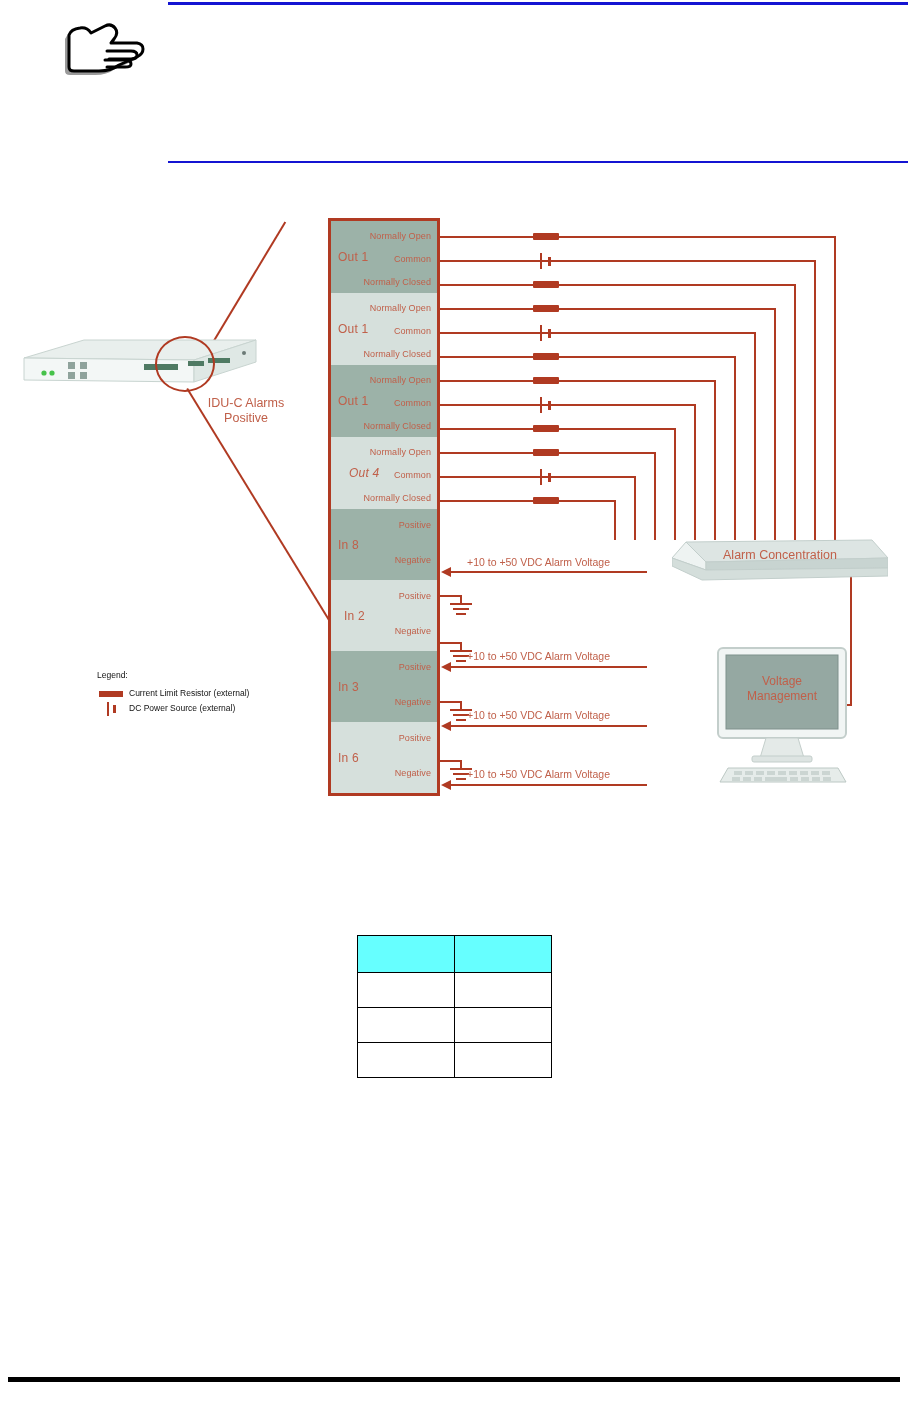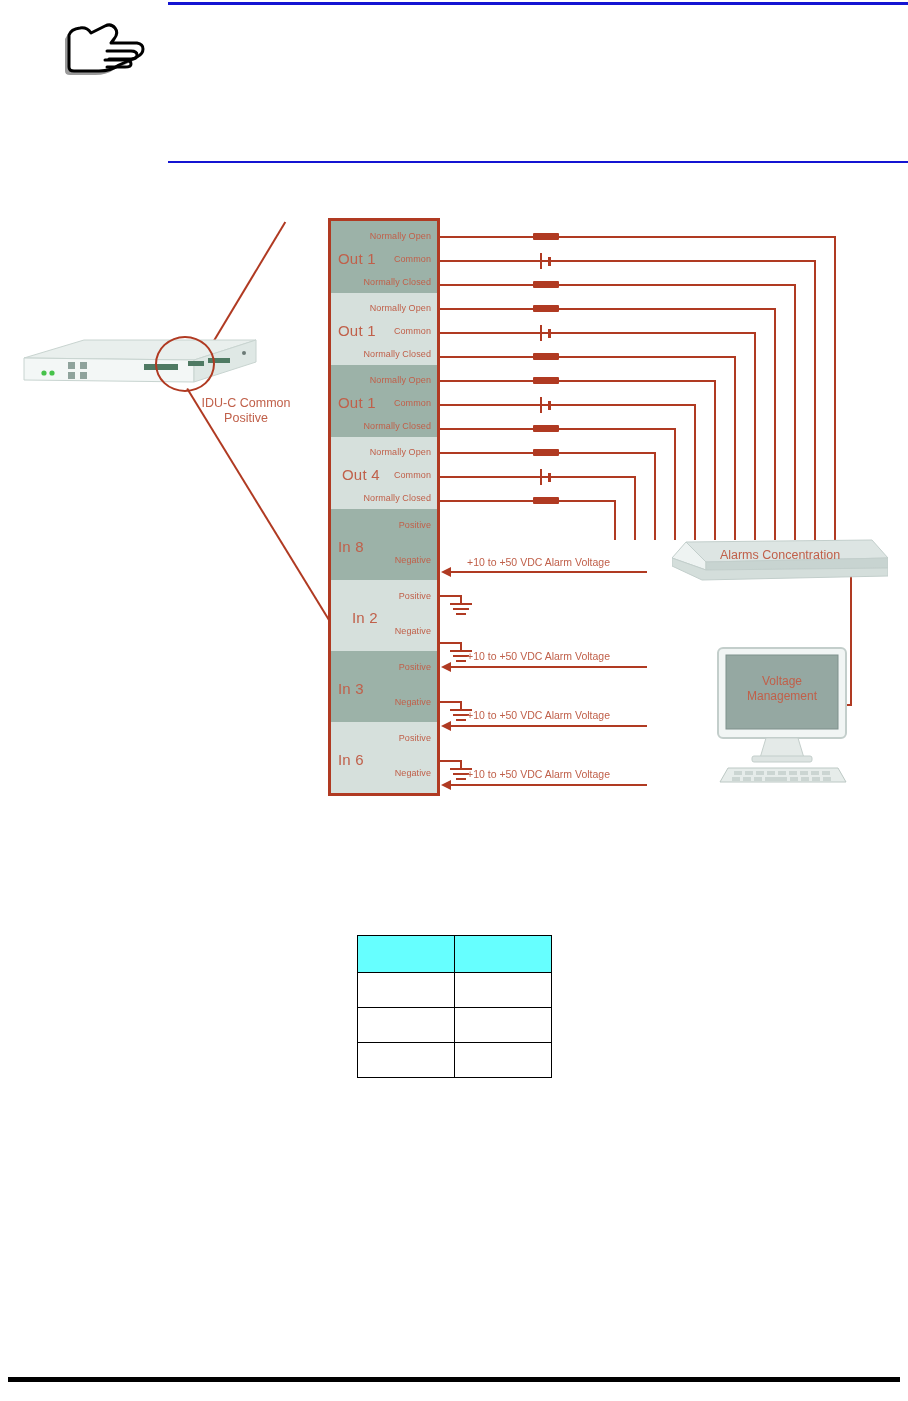--- a/index.html
+++ b/index.html
@@ -21,21 +21,21 @@
   
   .figure{position:absolute;left:0;top:196px;width:908px;height:620px;}
 
   
   .conn{position:absolute;left:328px;top:22px;width:112px;height:578px;
         border:3px solid #b03a22;box-sizing:border-box;background:#d6e0dc;}
   .band{position:absolute;left:0;width:106px;box-sizing:border-box;}
   .band.dark{background:#9cb2a8;}
   .band.light{background:#d6e0dc;}
 
-  .grp-label{position:absolute;color:#c0604a;font-size:15px;letter-spacing:.2px;}
+  .grp-label{position:absolute;color:#c0604a;font-size:12px;letter-spacing:.2px;}
   .pin-label{position:absolute;color:#c0604a;font-size:9px;text-align:right;letter-spacing:.1px;}
 
   
   .wire{position:absolute;background:#b03a22;}
   .wh{height:2px;}
   .wv{width:2px;}
 
   .resistor{position:absolute;width:26px;height:7px;background:#b03a22;border-radius:1px;}
   .battery-long{position:absolute;width:2px;height:16px;background:#b03a22;}
   .battery-short{position:absolute;width:3px;height:9px;background:#b03a22;}
@@ -124,21 +124,21 @@
         <rect x="62" y="26" width="7" height="7" fill="#8fa39c"></rect>
         <rect x="62" y="36" width="7" height="7" fill="#8fa39c"></rect>
         <rect x="126" y="28" width="34" height="6" fill="#4f7a63"></rect>
         <rect x="170" y="25" width="16" height="5" fill="#4f7a63"></rect>
         <rect x="190" y="22" width="22" height="5" fill="#4f7a63"></rect>
         <circle cx="226" cy="17" r="2" fill="#6c7a76"></circle>
       </svg>
     </div>
     <div class="callout-circle"></div>
     <div class="idu-label">
-      <span>IDU-C Common</span><br>
+      <span>IDU-C Alarms</span><br>
       <span>Positive</span>
     </div>
 
     <div class="conn">
       <div class="band dark" style="top:0px;height:72px;"></div>
       <div class="band light" style="top:72px;height:72px;"></div>
       <div class="band dark" style="top:144px;height:72px;"></div>
       <div class="band light" style="top:216px;height:72px;"></div>
       <div class="band dark" style="top:288px;height:71px;"></div>
       <div class="band light" style="top:359px;height:71px;"></div>
@@ -153,30 +153,30 @@
       <div class="grp-label" style="left:7px;top:101px;">Out 1</div>
       <div class="pin-label" style="left:0;width:100px;top:82px;">Normally Open</div>
       <div class="pin-label" style="left:0;width:100px;top:105px;">Common</div>
       <div class="pin-label" style="left:0;width:100px;top:128px;">Normally Closed</div>
 
       <div class="grp-label" style="left:7px;top:173px;">Out 1</div>
       <div class="pin-label" style="left:0;width:100px;top:154px;">Normally Open</div>
       <div class="pin-label" style="left:0;width:100px;top:177px;">Common</div>
       <div class="pin-label" style="left:0;width:100px;top:200px;">Normally Closed</div>
 
-      <div class="grp-label" style="left:11px;top:245px;">Out 4</div>
+      <div class="grp-label" style="left:18px;top:245px;font-style:italic;">Out 4</div>
       <div class="pin-label" style="left:0;width:100px;top:226px;">Normally Open</div>
       <div class="pin-label" style="left:0;width:100px;top:249px;">Common</div>
       <div class="pin-label" style="left:0;width:100px;top:272px;">Normally Closed</div>
 
       <div class="grp-label" style="left:7px;top:317px;">In 8</div>
       <div class="pin-label" style="left:0;width:100px;top:299px;">Positive</div>
       <div class="pin-label" style="left:0;width:100px;top:334px;">Negative</div>
 
-      <div class="grp-label" style="left:21px;top:388px;">In 2</div>
+      <div class="grp-label" style="left:13px;top:388px;">In 2</div>
       <div class="pin-label" style="left:0;width:100px;top:370px;">Positive</div>
       <div class="pin-label" style="left:0;width:100px;top:405px;">Negative</div>
 
       <div class="grp-label" style="left:7px;top:459px;">In 3</div>
       <div class="pin-label" style="left:0;width:100px;top:441px;">Positive</div>
       <div class="pin-label" style="left:0;width:100px;top:476px;">Negative</div>
 
       <div class="grp-label" style="left:7px;top:530px;">In 6</div>
       <div class="pin-label" style="left:0;width:100px;top:512px;">Positive</div>
       <div class="pin-label" style="left:0;width:100px;top:547px;">Negative</div>
@@ -286,21 +286,21 @@
     <div class="wire wh" style="left:826px;top:508px;width:26px;"></div>
 
     <div class="ac-box">
       <svg width="216" height="48" viewBox="0 0 216 48">
         <polygon points="14,6 200,4 216,22 34,26" fill="#dde5e3" stroke="#c2cecb" stroke-width="1"></polygon>
         <polygon points="14,6 34,26 34,34 0,22" fill="#eef3f2" stroke="#c2cecb" stroke-width="1"></polygon>
         <polygon points="34,26 216,22 216,32 34,34" fill="#c8d4d1" stroke="#c2cecb" stroke-width="1"></polygon>
         <polygon points="0,22 34,34 216,32 216,40 30,44 0,30" fill="#d4dedb" stroke="#c2cecb" stroke-width="1"></polygon>
       </svg>
     </div>
-    <div class="ac-label">Alarms Concentration</div>
+    <div class="ac-label">Alarm Concentration</div>
 
     <div class="mon">
       <svg width="148" height="140" viewBox="0 0 148 140">
         <rect x="10" y="2" width="128" height="90" rx="5" fill="#f1f5f4" stroke="#c3cecb" stroke-width="2"></rect>
         <rect x="18" y="9" width="112" height="74" fill="#95a8a2" stroke="#7f918c" stroke-width="1"></rect>
         <polygon points="58,92 90,92 96,112 52,112" fill="#e4eae8" stroke="#c3cecb" stroke-width="1"></polygon>
         <rect x="44" y="110" width="60" height="6" rx="2" fill="#dde4e2" stroke="#c3cecb" stroke-width="1"></rect>
         <polygon points="20,122 130,122 138,136 12,136" fill="#e6ecea" stroke="#bcc8c4" stroke-width="1"></polygon>
         <g fill="#cbd5d2">
           <rect x="26" y="125" width="8" height="4"></rect>
@@ -321,20 +321,32 @@
           <rect x="104" y="131" width="8" height="4"></rect>
             <rect x="115" y="131" width="8" height="4"></rect>
         </g>
       </svg>
     </div>
     <div class="mon-label">
       <span>Voltage</span><br>
       <span>Management</span>
     </div>
 
+    <div class="legend">
+      <div class="ttl">Legend:</div>
+      <div class="row">
+        <span class="lg-res"></span>
+        <span class="txt">Current Limit Resistor (external)</span>
+      </div>
+      <div class="row">
+        <span class="lg-bat-l"></span>
+        <span class="lg-bat-s"></span>
+        <span class="txt">DC Power Source (external)</span>
+      </div>
+    </div>
 
   </div>
 
   <table class="tbl">
     <tbody>
         <tr class="head">
       <td></td>
       <td></td>
     </tr>
     <tr>

